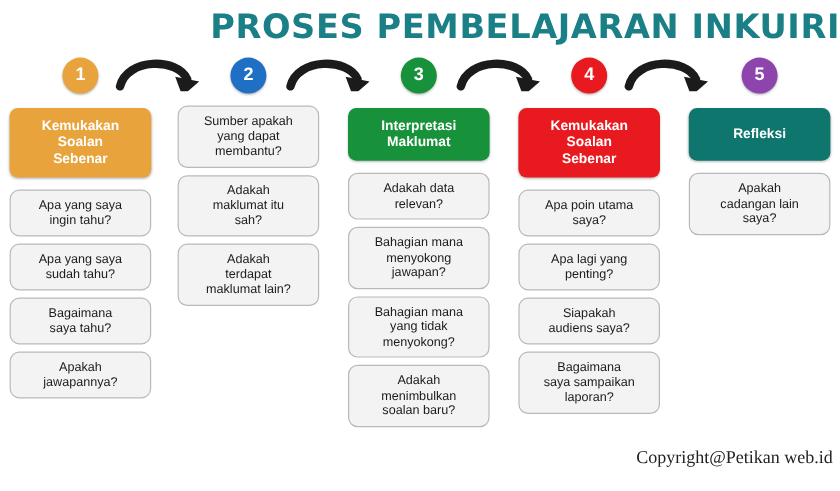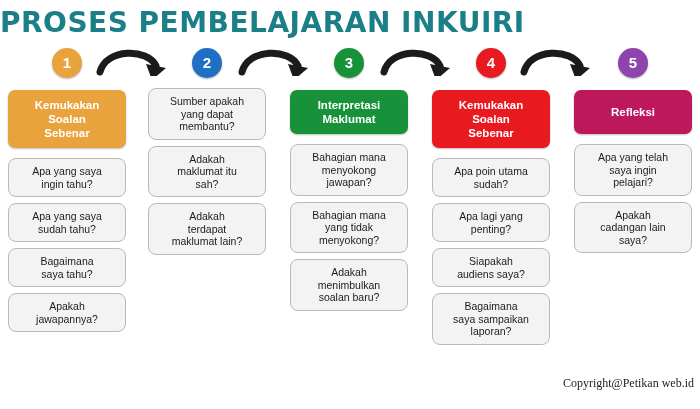--- a/index.html
+++ b/index.html
@@ -20,21 +20,21 @@
     height: 409px;
     background: #ffffff;
   }
 
   
   .title {
     position: absolute;
     top: 6px;
     left: 0;
     width: 700px;
-    text-align: left;
+    text-align: right;
     font-size: 28px;
     font-weight: bold;
     letter-spacing: 0.5px;
     color: #1a7f86;
     font-family: "DejaVu Sans", sans-serif;
     white-space: nowrap;
   }
 
   
   .col {
@@ -113,21 +113,21 @@
   .arrow.a0 { left: 96px; }
   .arrow.a1 { left: 238px; }
   .arrow.a2 { left: 380px; }
   .arrow.a3 { left: 520px; }
 
   
   .watermark {
     position: absolute;
     right: 6px;
     bottom: 18px;
-    font-size: 12px;
+    font-size: 15px;
     color: #222222;
     font-family: "Liberation Serif", serif;
     white-space: nowrap;
   }
 
   
   .bottom-strip {
     position: absolute;
     left: 0;
     bottom: 0;
@@ -202,20 +202,22 @@
     </div>
   </div>
 
   <div class="col c2">
     <div class="circle" style="background:#17923a">3</div>
     <div class="stage" style="background:#17923a">
       <span>Interpretasi
 Maklumat</span>
     </div>
     <div class="qlist">
+      <div class="qcard">Adakah data
+relevan?</div>
       <div class="qcard">Bahagian mana
 menyokong
 jawapan?</div>
       <div class="qcard">Bahagian mana
 yang tidak
 menyokong?</div>
       <div class="qcard">Adakah
 menimbulkan
 soalan baru?</div>
     </div>
@@ -223,40 +225,37 @@
 
   <div class="col c3">
     <div class="circle" style="background:#e8191f">4</div>
     <div class="stage" style="background:#e8191f">
       <span>Kemukakan
 Soalan
 Sebenar</span>
     </div>
     <div class="qlist">
       <div class="qcard">Apa poin utama
-sudah?</div>
+saya?</div>
       <div class="qcard">Apa lagi yang
 penting?</div>
       <div class="qcard">Siapakah
 audiens saya?</div>
       <div class="qcard">Bagaimana
 saya sampaikan
 laporan?</div>
     </div>
   </div>
 
   <div class="col c4">
     <div class="circle" style="background:#8e44ad">5</div>
-    <div class="stage" style="background:#be185d">
+    <div class="stage" style="background:#0f766e">
       <span>Refleksi</span>
     </div>
     <div class="qlist">
-      <div class="qcard">Apa yang telah
-saya ingin
-pelajari?</div>
       <div class="qcard">Apakah
 cadangan lain
 saya?</div>
     </div>
   </div>
 
   <div class="watermark">Copyright@Petikan web.id</div>
   <div class="bottom-strip"></div>
 
 </div>

